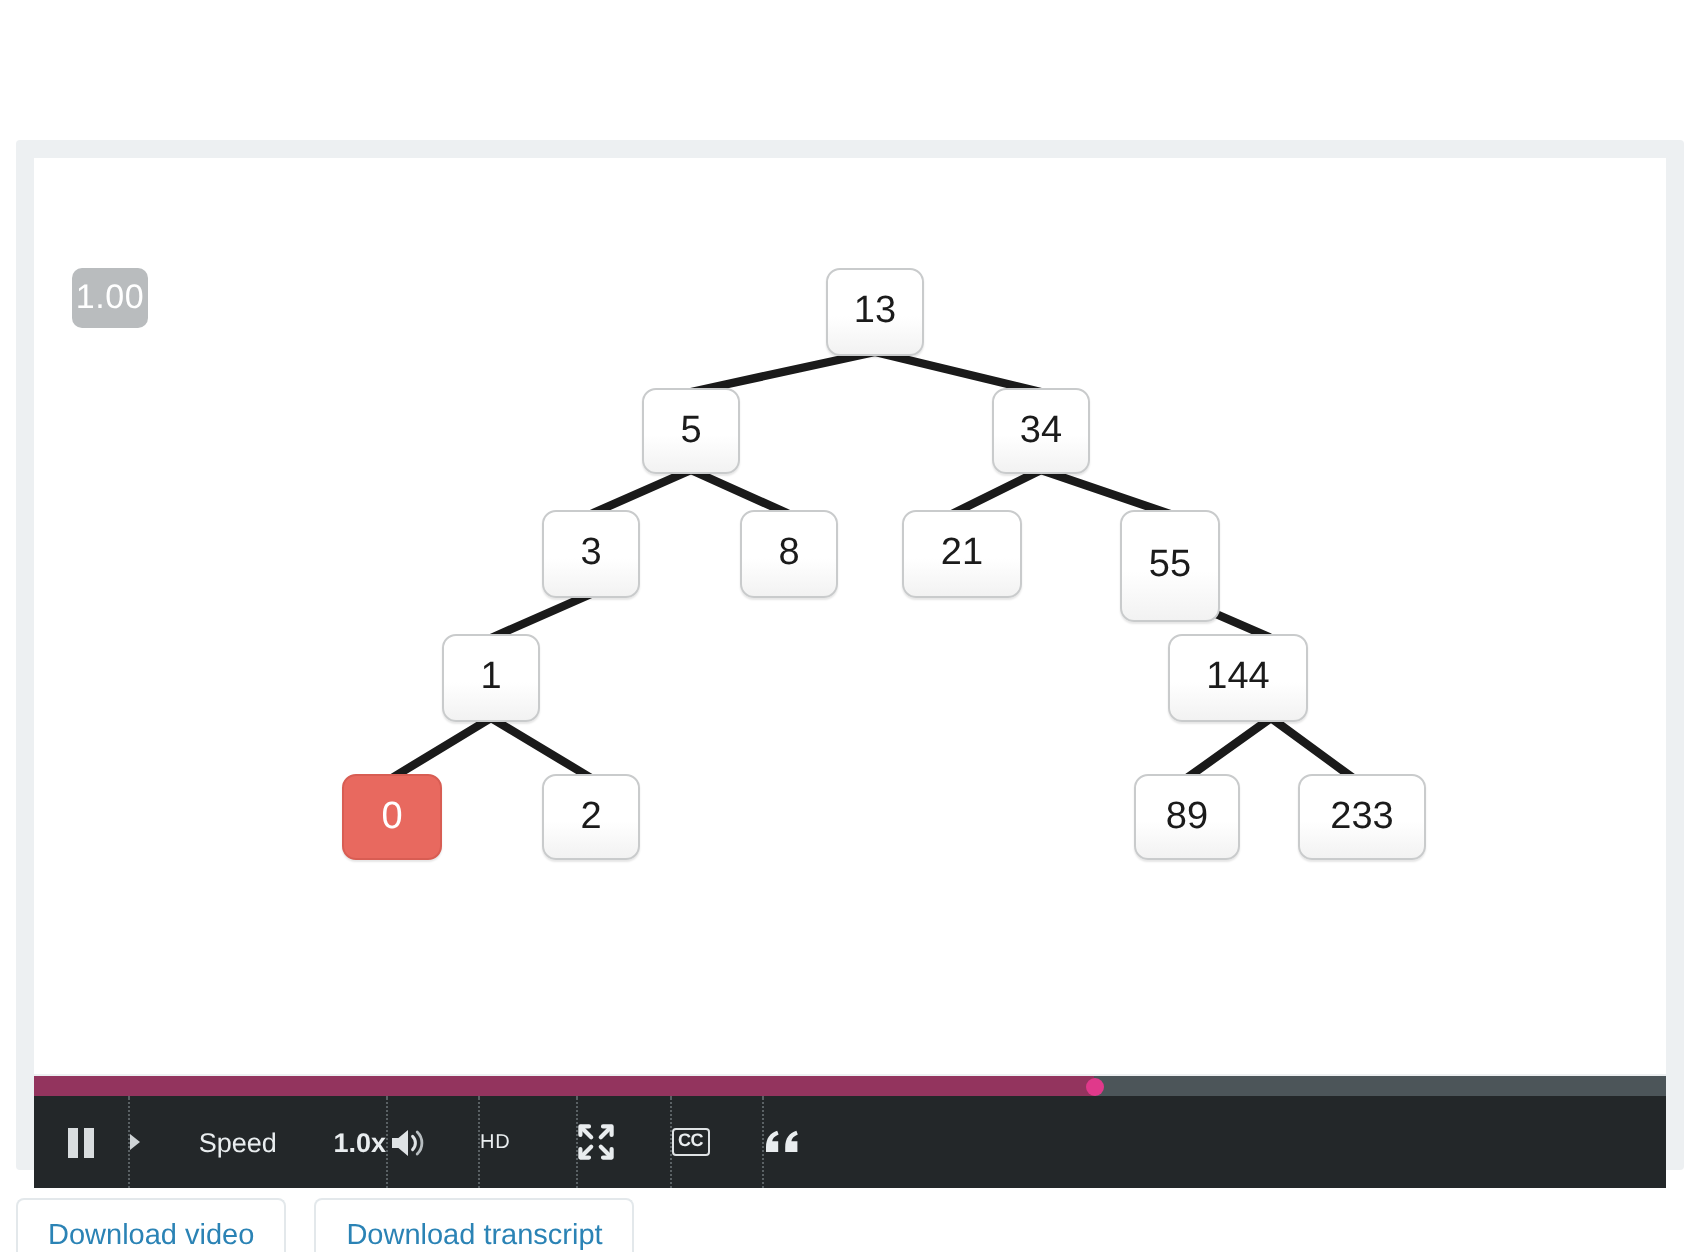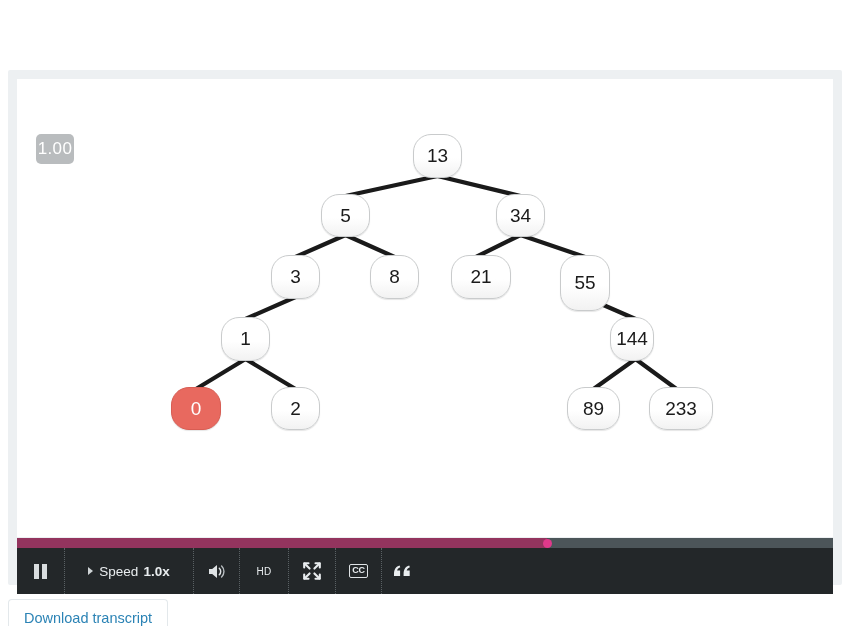--- a/index.html
+++ b/index.html
@@ -54,21 +54,21 @@
     justify-content: center;
     letter-spacing: 0.3px;
   }
 
   
   .tree-svg { position: absolute; left: 0; top: 0; }
   .tree-node {
     position: absolute;
     background: linear-gradient(to bottom, #ffffff 0%, #ffffff 55%, #f2f2f2 100%);
     border: 1px solid #c9cbcc;
-    border-radius: 18px;
+    border-radius: 7px;
     display: flex;
     align-items: center;
     justify-content: center;
     font-size: 19px;
     color: #1b1b1b;
     box-shadow: 0 1px 1px rgba(0,0,0,0.10);
   }
   .tree-node.highlight {
     background: #e8695f;
     border-color: #d85d53;
@@ -110,20 +110,21 @@
   .ctrl {
     display: flex;
     align-items: center;
     justify-content: center;
     height: 46px;
     cursor: pointer;
     user-select: none;
   }
   .ctrl-sep {
     border-left: 1px dotted #5a6164;
+    justify-content: space-between;
   }
   .btn-play { width: 47px; }
   .bars { display: flex; gap: 3px; }
   .bars i { display: block; width: 5px; height: 15px; background: #d9dddf; }
   .time-label {
     padding-left: 19px;
     font-size: 13.5px;
     color: #d9dddf;
     letter-spacing: 0.2px;
     justify-content: flex-start;
@@ -224,21 +225,21 @@
           </div>
           <div class="tree-node" style="left: 434px; top: 176px; width: 60px; height: 44px;">
             <span>21</span>
           </div>
           <div class="tree-node" style="left: 543px; top: 176px; width: 50px; height: 56px;">
             <span>55</span>
           </div>
           <div class="tree-node" style="left: 204px; top: 238px; width: 49px; height: 44px;">
             <span>1</span>
           </div>
-          <div class="tree-node" style="left: 593px; top: 238px; width: 44px; height: 44px;">
+          <div class="tree-node" style="left: 567px; top: 238px; width: 70px; height: 44px;">
             <span>144</span>
           </div>
           <div class="tree-node highlight" style="left: 154px; top: 308px; width: 50px; height: 43px;">
             <span>0</span>
           </div>
           <div class="tree-node" style="left: 254px; top: 308px; width: 49px; height: 43px;">
             <span>2</span>
           </div>
           <div class="tree-node" style="left: 550px; top: 308px; width: 53px; height: 43px;">
             <span>89</span>
@@ -298,16 +299,17 @@
         <svg width="19" height="15" viewBox="0 0 19 15">
           <path d="M1 9.6 C1 5.2 3.1 2.4 6.6 1.4 L7.3 3.2 C5.2 4.1 4.2 5.3 4.1 6.6 H7.1 V12 H1 Z" fill="#e9edef"></path>
           <path d="M10.6 9.6 C10.6 5.2 12.7 2.4 16.2 1.4 L16.9 3.2 C14.8 4.1 13.8 5.3 13.7 6.6 H16.7 V12 H10.6 Z" fill="#e9edef"></path>
         </svg>
       </div>
 
     </div>
   </div>
 
   <div class="actions">
+    <div class="action-btn">Download video</div>
     <div class="action-btn">Download transcript</div>
   </div>
 
 </div>
 
 </body></html>

